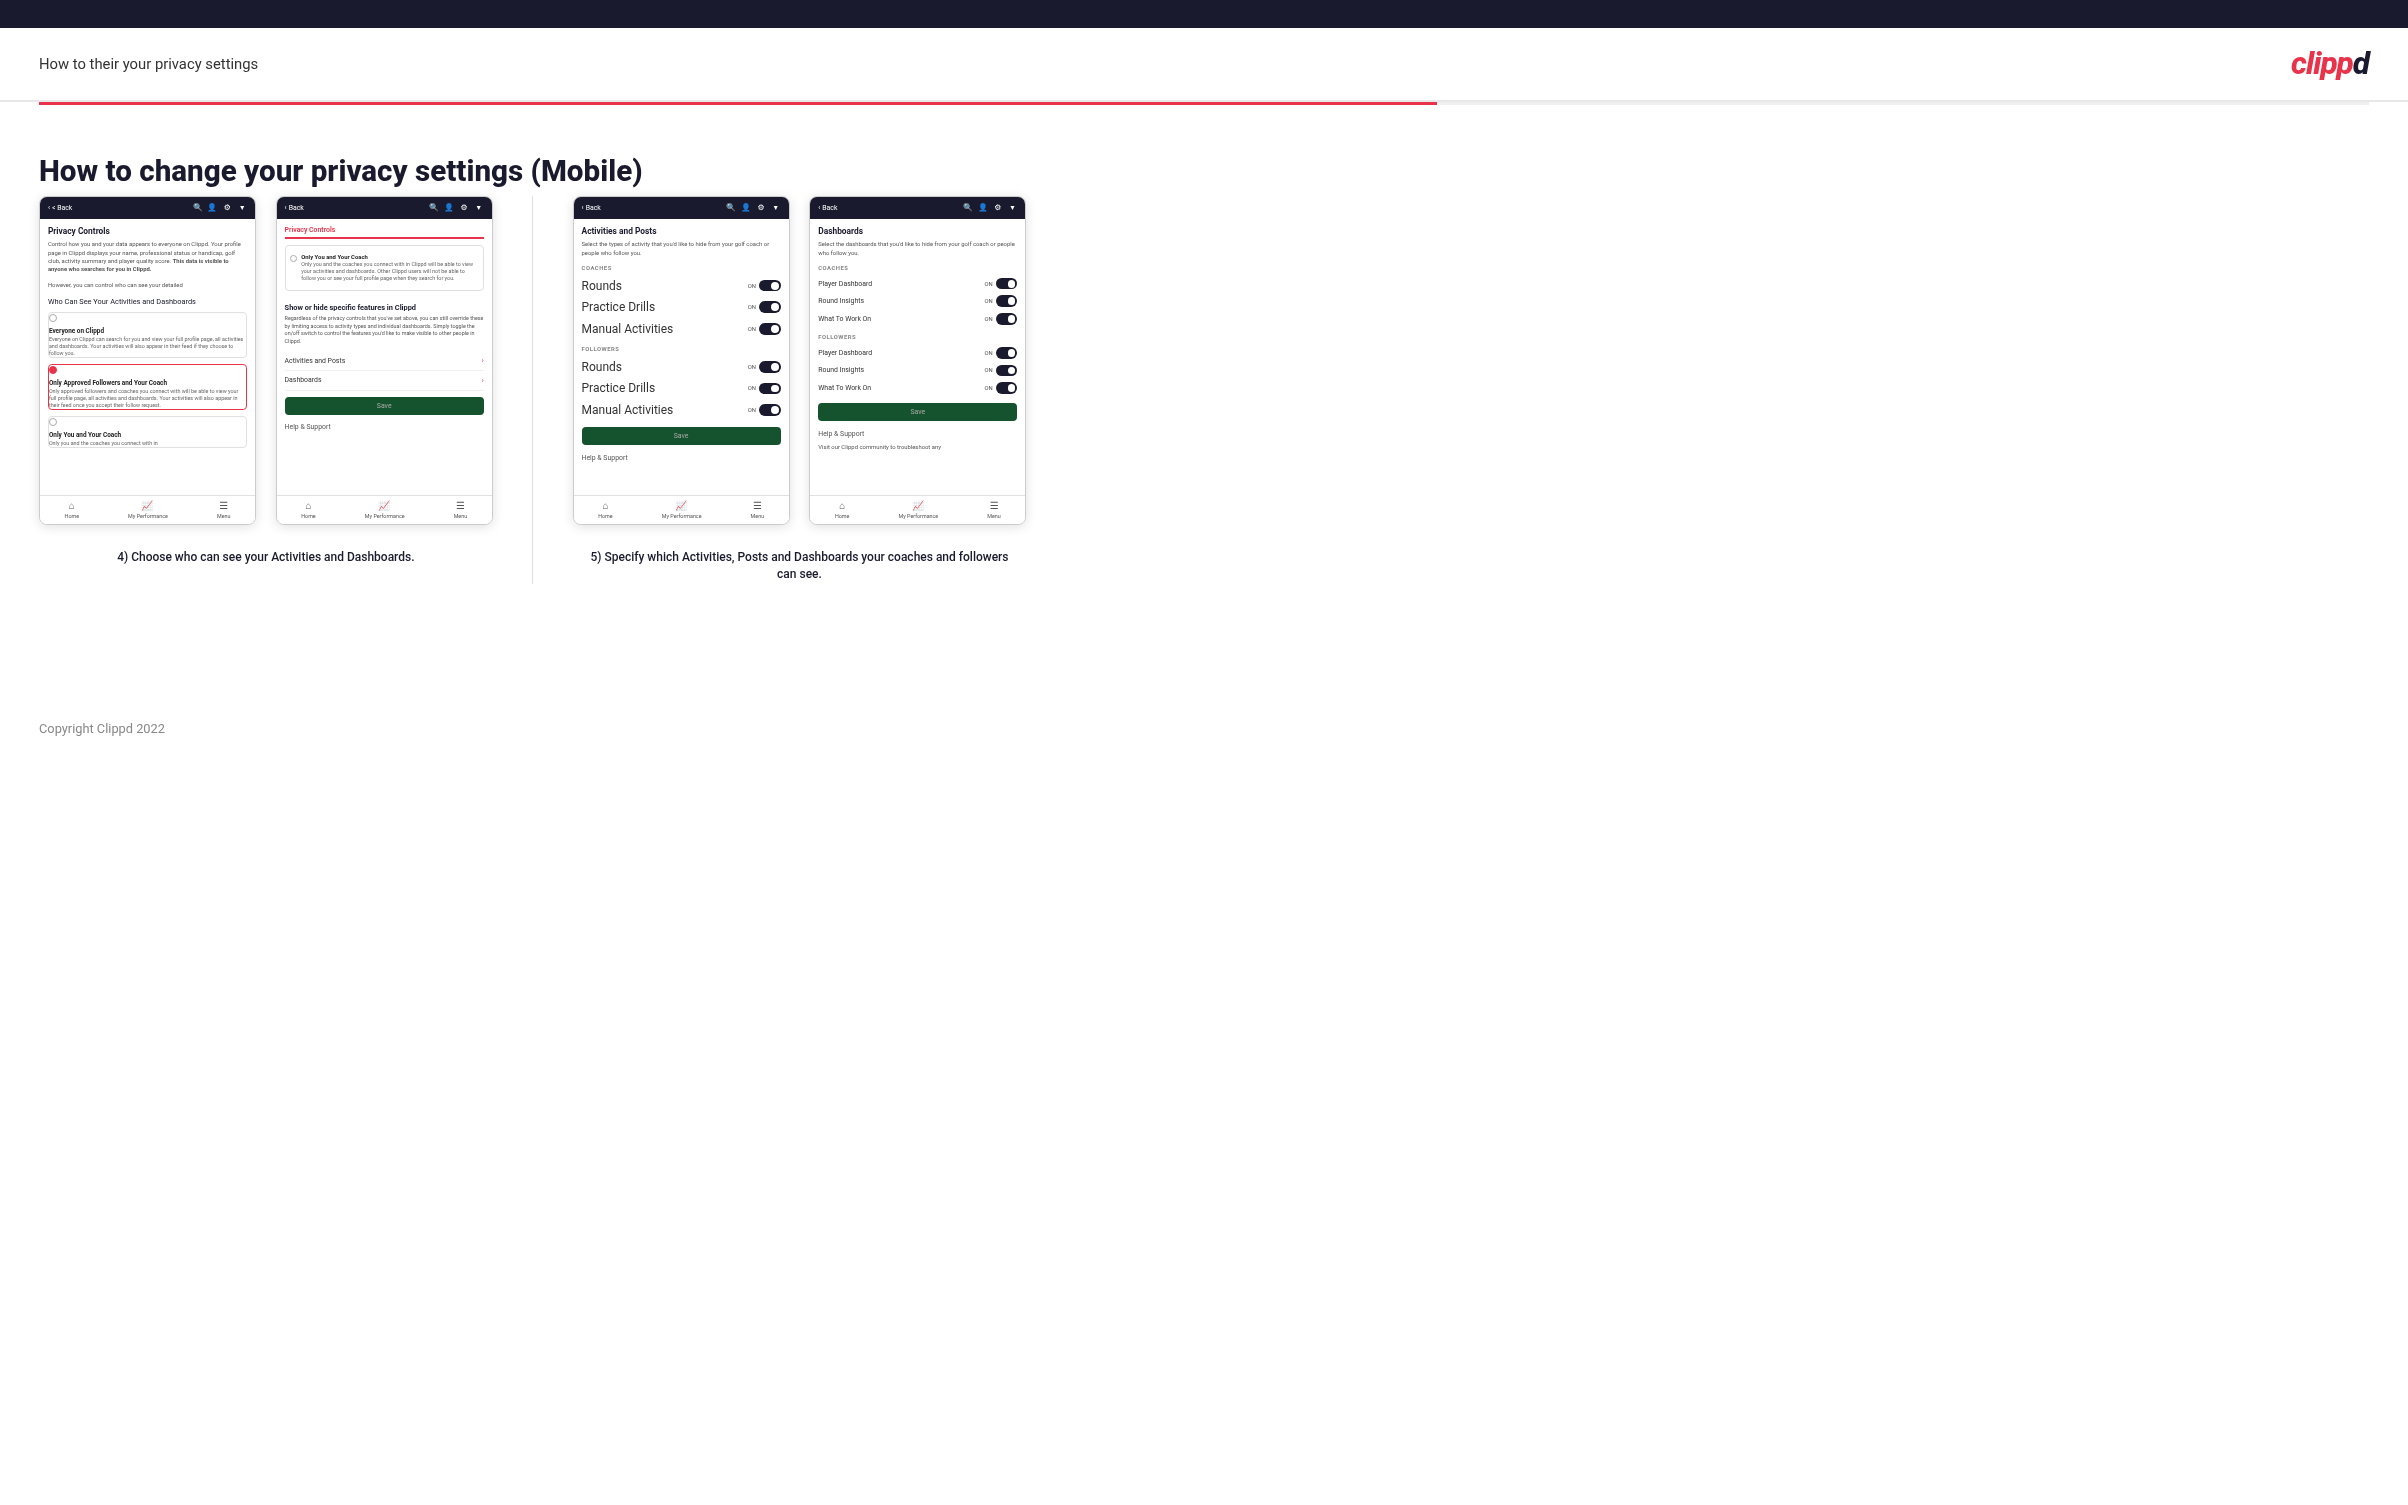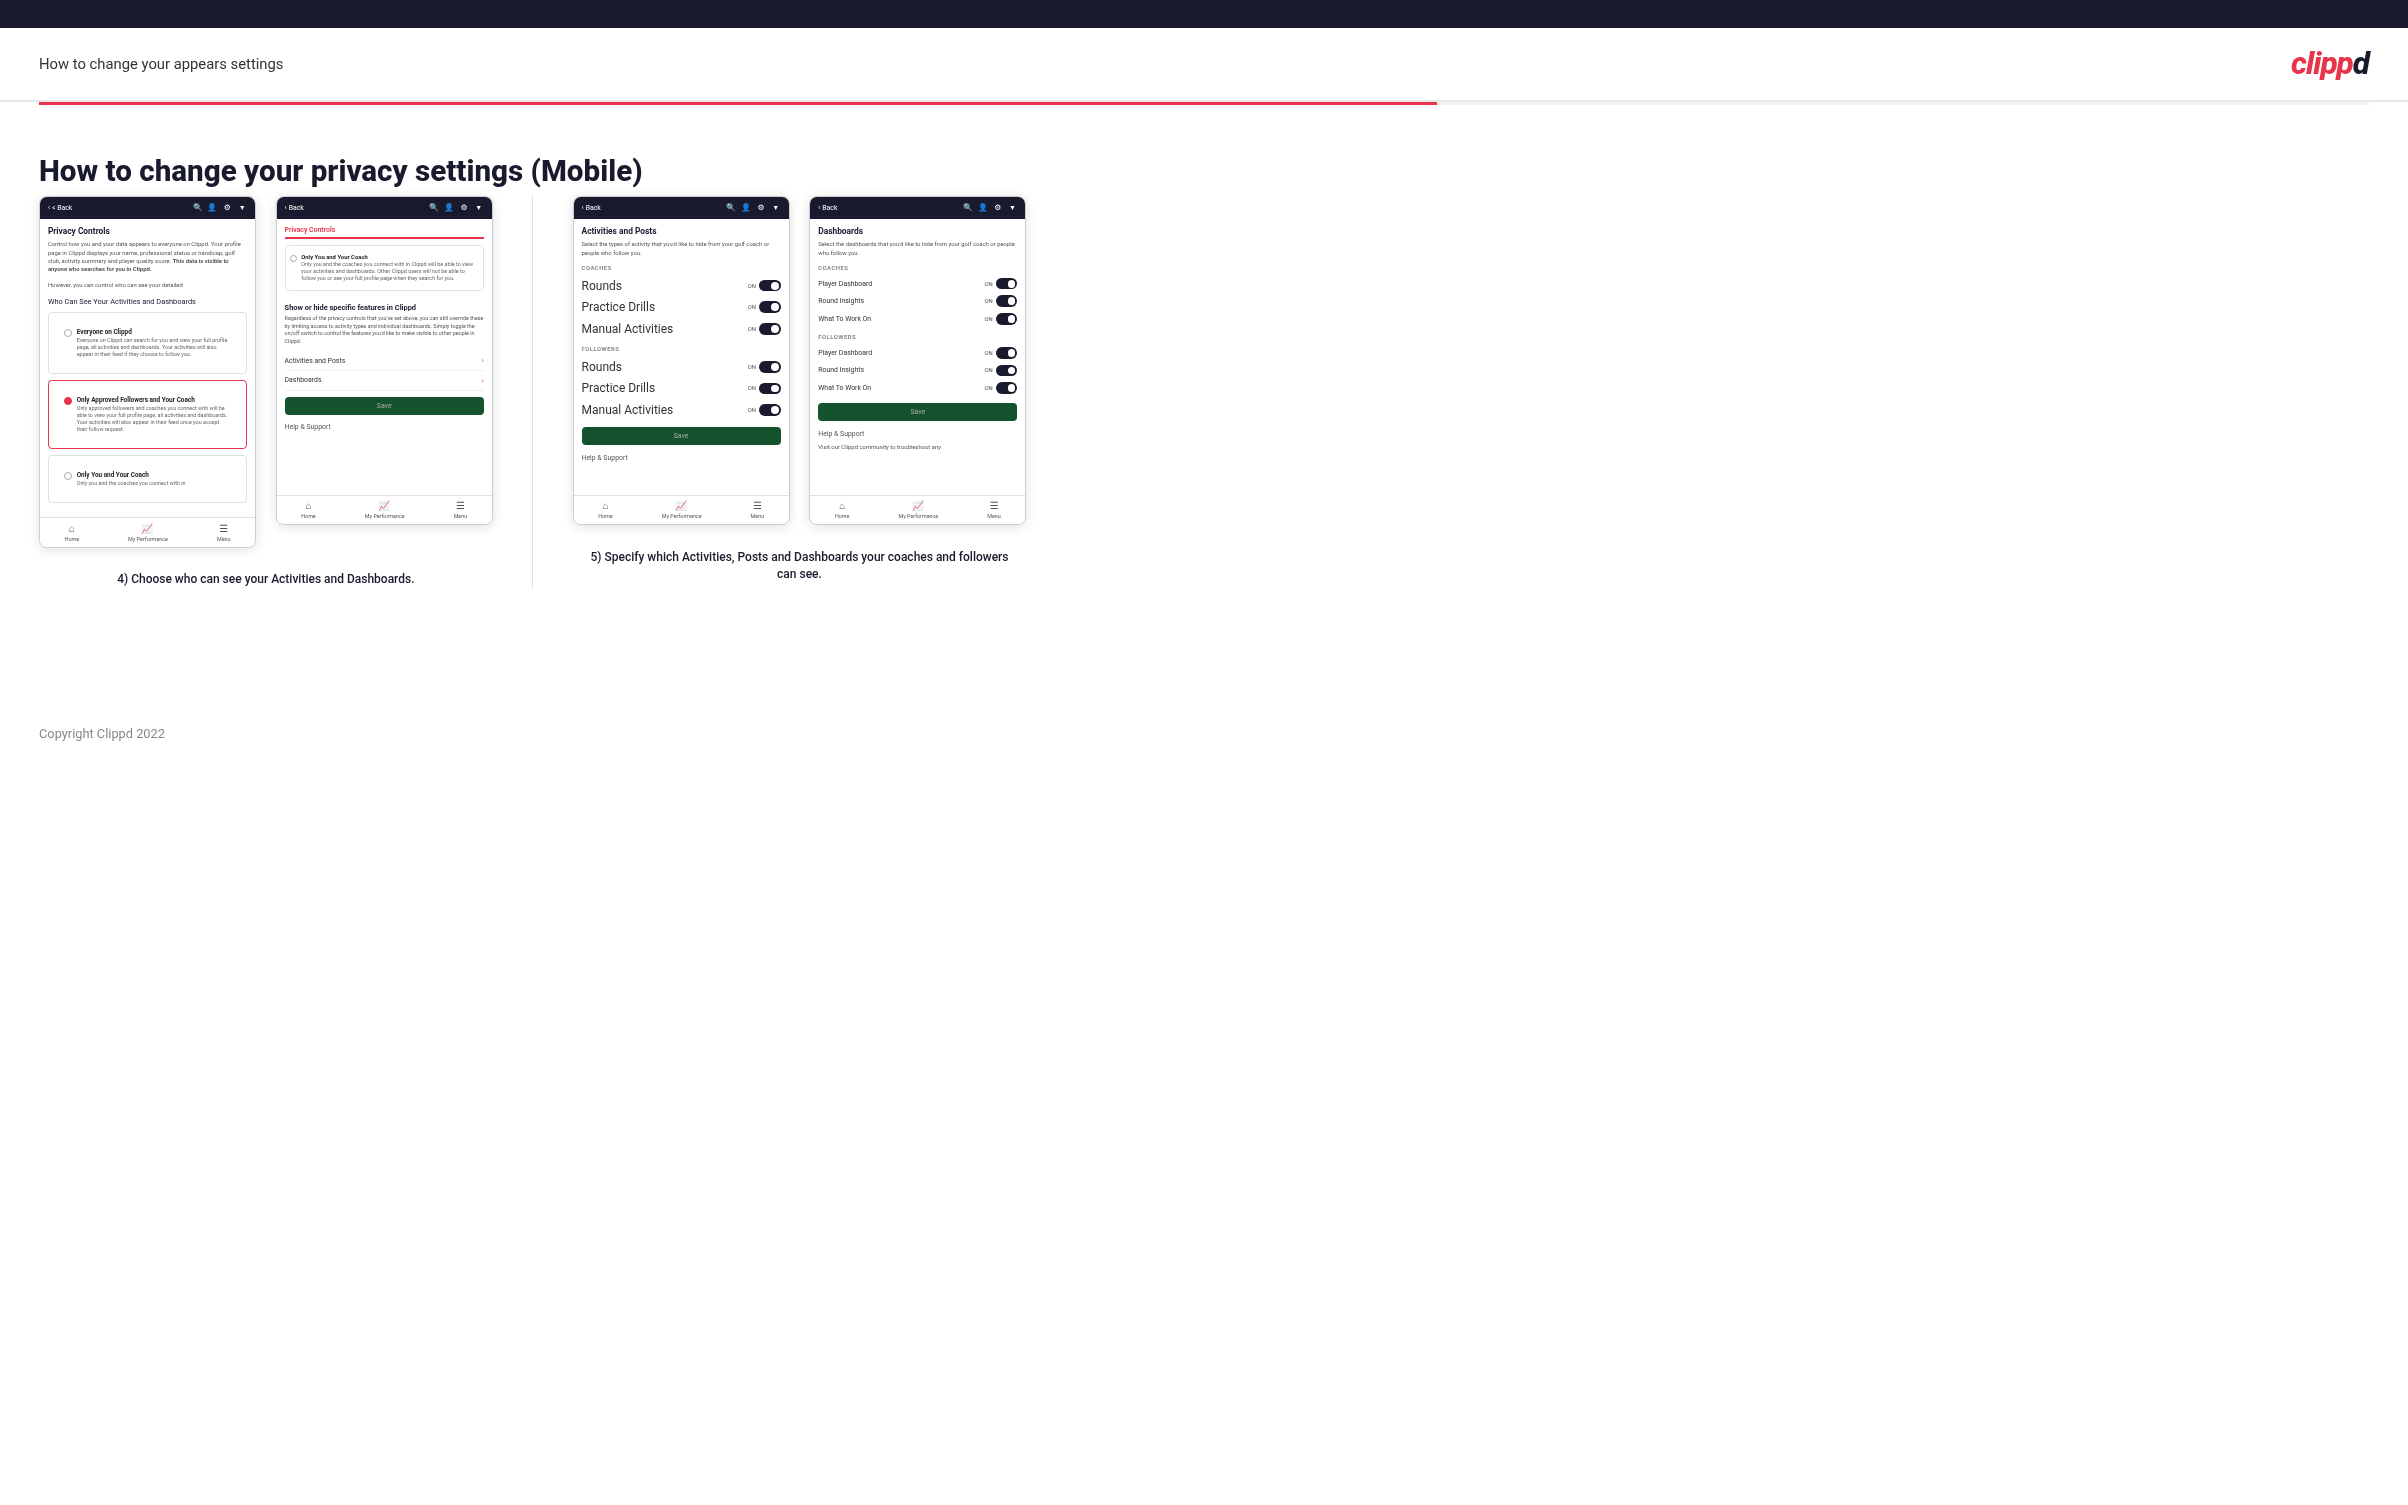--- a/index.html
+++ b/index.html
@@ -148,23 +148,24 @@
       font-weight: 400;
       color: #1a1a2e;
       margin-bottom: 5.9px;
     }
 
     .radio-option {
       display: flex;
       align-items: flex-start;
       gap: 4.9px;
       margin-bottom: 5.9px;
-      padding: 15px;
+      padding: 0;
       border: 1px solid #e0e0e0;
       border-radius: 3.9px;
+      flex-direction: column;
     }
     .radio-option.selected {
       border-color: #e8334a;
     }
     .radio-circle {
       width: 7.9px;
       height: 7.9px;
       border-radius: 50%;
       border: 1.5px solid #aaa;
       margin-top: 1px;
@@ -411,21 +412,21 @@
       margin: 0 9.9px;
       align-self: stretch;
     }
   </style>
 </head>
 <body>
 
 <div class="top-bar"></div>
 
 <div class="header">
-  <span class="header-title">How to change your appears settings</span>
+  <span class="header-title">How to their your privacy settings</span>
   <span class="logo">clipp<span>d</span></span>
 </div>
 
 <div class="header-divider"></div>
 
 <div class="main-content">
 
   <h1 class="page-heading">How to change your privacy settings (Mobile)</h1>
 
   <div class="screenshots-container">

